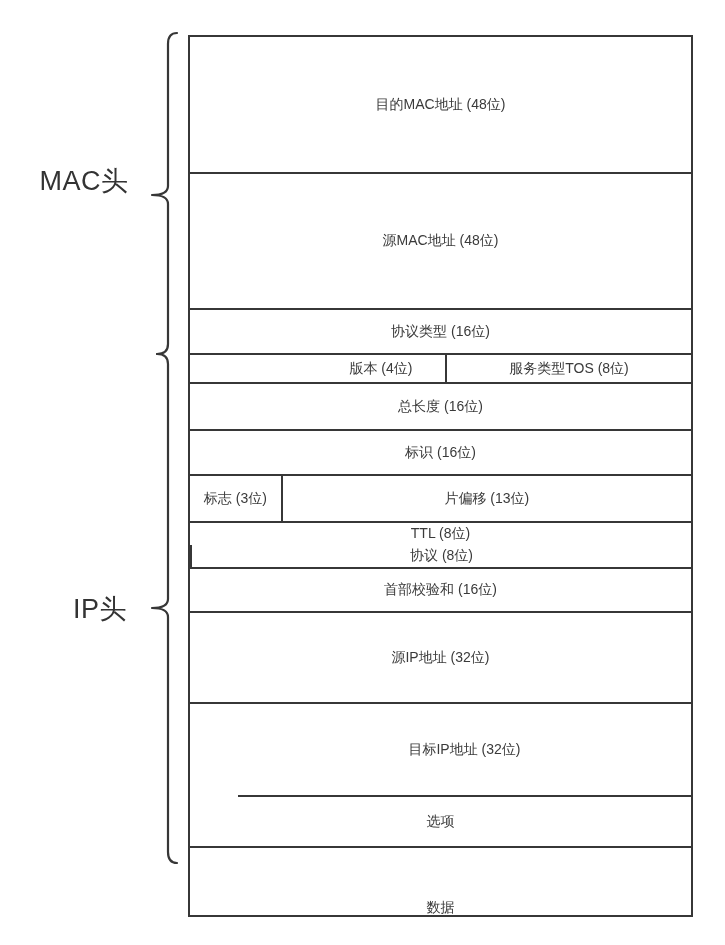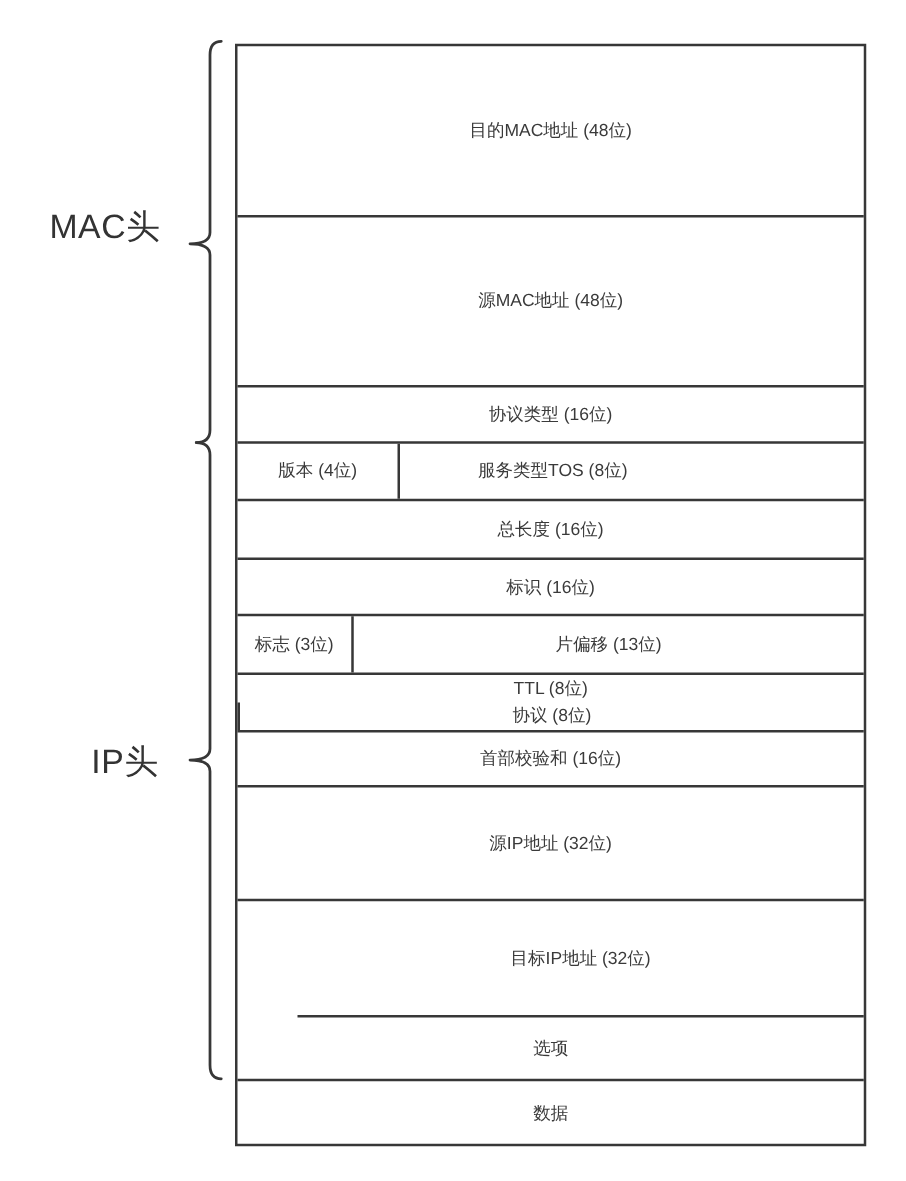--- a/index.html
+++ b/index.html
@@ -13,21 +13,21 @@
   .group-label{
     position:absolute;transform:translate(-50%,-50%);
     font-size:27px;color:#333333;white-space:nowrap;letter-spacing:0.5px;
   }
   #packet-table{
     position:absolute;box-sizing:border-box;
     border:2px solid var(--line);
     display:flex;flex-direction:column;background:#ffffff;
   }
   .row{display:flex;box-sizing:border-box;border-bottom:2px solid var(--line);flex:0 0 auto;}
-  .row:last-child{border-bottom:none;}
+  .row:last-child{border-bottom:none;margin-top:34px;}
   .cell{
     box-sizing:border-box;display:flex;align-items:center;justify-content:center;
     border-left:2px solid var(--line);overflow:hidden;
   }
   .cell:first-child{border-left:none;}
   .cell-label{font-size:14px;color:var(--text);white-space:nowrap;}
 </style>
 </head>
 <body>
 
@@ -50,21 +50,21 @@
       <div class="row" style="height: 136px;">
         <div class="cell" style="flex: 0 0 100%;">
           <span class="cell-label">源MAC地址 (48位)</span>
         </div>
       </div>
       <div class="row" style="height: 45px;">
         <div class="cell" style="flex: 0 0 100%;">
           <span class="cell-label">协议类型 (16位)</span>
         </div>
       </div>
-      <div class="row" style="height: 46px;">
+      <div class="row" style="height: 29px; justify-content: flex-end;">
         <div class="cell" style="flex: 0 0 25.6%;">
           <span class="cell-label">版本 (4位)</span>
         </div>
         <div class="cell" style="flex: 0 0 49.1%;">
           <span class="cell-label">服务类型TOS (8位)</span>
         </div>
       </div>
       <div class="row" style="height: 47px;">
         <div class="cell" style="flex: 0 0 100%;">
           <span class="cell-label">总长度 (16位)</span>

